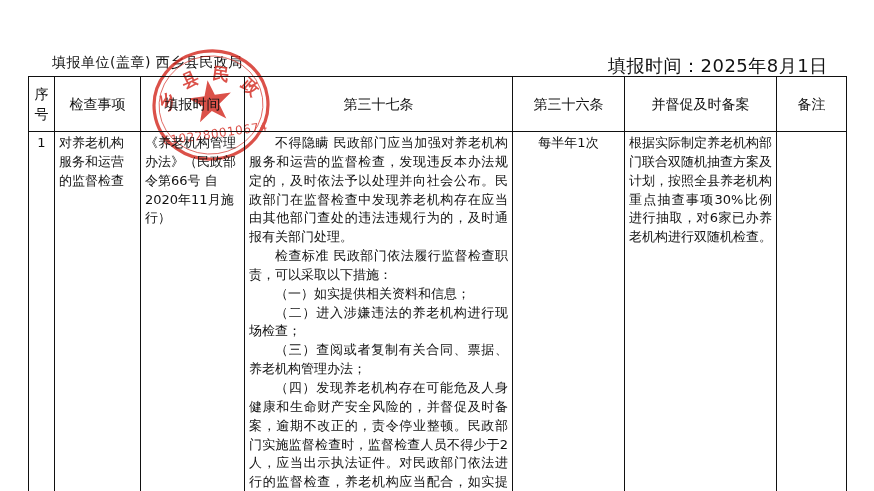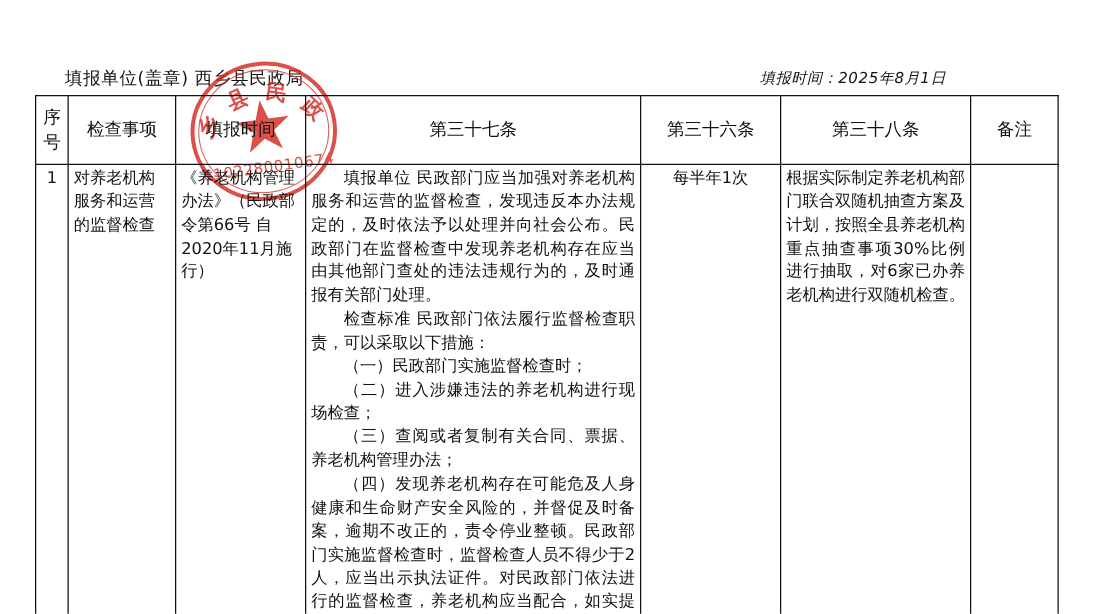--- a/index.html
+++ b/index.html
@@ -40,22 +40,21 @@
     left: 52px;
     top: 4px;
     white-space: nowrap;
     font-size: 14px;
   }
   .header-right {
     position: absolute;
     left: 608px;
     top: 4px;
     white-space: nowrap;
-    font-size: 12px;
-    font-style: italic;
+    font-size: 18px;
   }
 
   
   table.main {
     position: absolute;
     top: 36px;
     left: 28px;
     width: 818px;
     border-collapse: collapse;
     table-layout: fixed;
@@ -186,33 +185,33 @@
         <col class="col-plan">
         <col class="col-remark">
     </colgroup>
     <thead>
       <tr>
         <th>序号</th>
         <th>检查事项</th>
         <th>填报时间</th>
         <th>第三十七条</th>
         <th>第三十六条</th>
-        <th>第三十八条</th>
+        <th>并督促及时备案</th>
         <th>备注</th>
       </tr>
     </thead>
     <tbody>
       <tr>
         <td class="cell-no">1</td>
         <td class="cell-item">对养老机构服务和运营的监督检查</td>
         <td class="cell-basis">《养老机构管理办法》（民政部令第66号 自2020年11月施行）</td>
         <td class="cell-std">
-          <p>填报单位  民政部门应当加强对养老机构服务和运营的监督检查，发现违反本办法规定的，及时依法予以处理并向社会公布。民政部门在监督检查中发现养老机构存在应当由其他部门查处的违法违规行为的，及时通报有关部门处理。</p>
+          <p>不得隐瞒  民政部门应当加强对养老机构服务和运营的监督检查，发现违反本办法规定的，及时依法予以处理并向社会公布。民政部门在监督检查中发现养老机构存在应当由其他部门查处的违法违规行为的，及时通报有关部门处理。</p>
           <p>检查标准  民政部门依法履行监督检查职责，可以采取以下措施：</p>
-          <p>（一）民政部门实施监督检查时；</p>
+          <p>（一）如实提供相关资料和信息；</p>
           <p>（二）进入涉嫌违法的养老机构进行现场检查；</p>
           <p>（三）查阅或者复制有关合同、票据、养老机构管理办法；</p>
           <p>（四）发现养老机构存在可能危及人身健康和生命财产安全风险的，并督促及时备案，逾期不改正的，责令停业整顿。民政部门实施监督检查时，监督检查人员不得少于2人，应当出示执法证件。对民政部门依法进行的监督检查，养老机构应当配合，如实提供相关资料和信息，不得隐瞒、拒绝、阻碍。</p>
           <p>第三十八条  对已经备案的养老机构，备案民政部门应当自备案之日起20个工作日以内进行现场检查，并核实备案信息；对未备案的养老机构、服务场所所在地的县级人民政府民政部门应当自发现其收住老年人之日起20个工作日以内进行现场检查，并督促及时备案。民政部门应当每年对养老机构服务安全和质量进行不少于一次的现场检查。</p>
         </td>
         <td class="cell-freq">每半年1次</td>
         <td class="cell-plan">根据实际制定养老机构部门联合双随机抽查方案及计划，按照全县养老机构重点抽查事项30%比例进行抽取，对6家已办养老机构进行双随机检查。</td>
         <td class="cell-remark"></td>
       </tr>
     </tbody>

